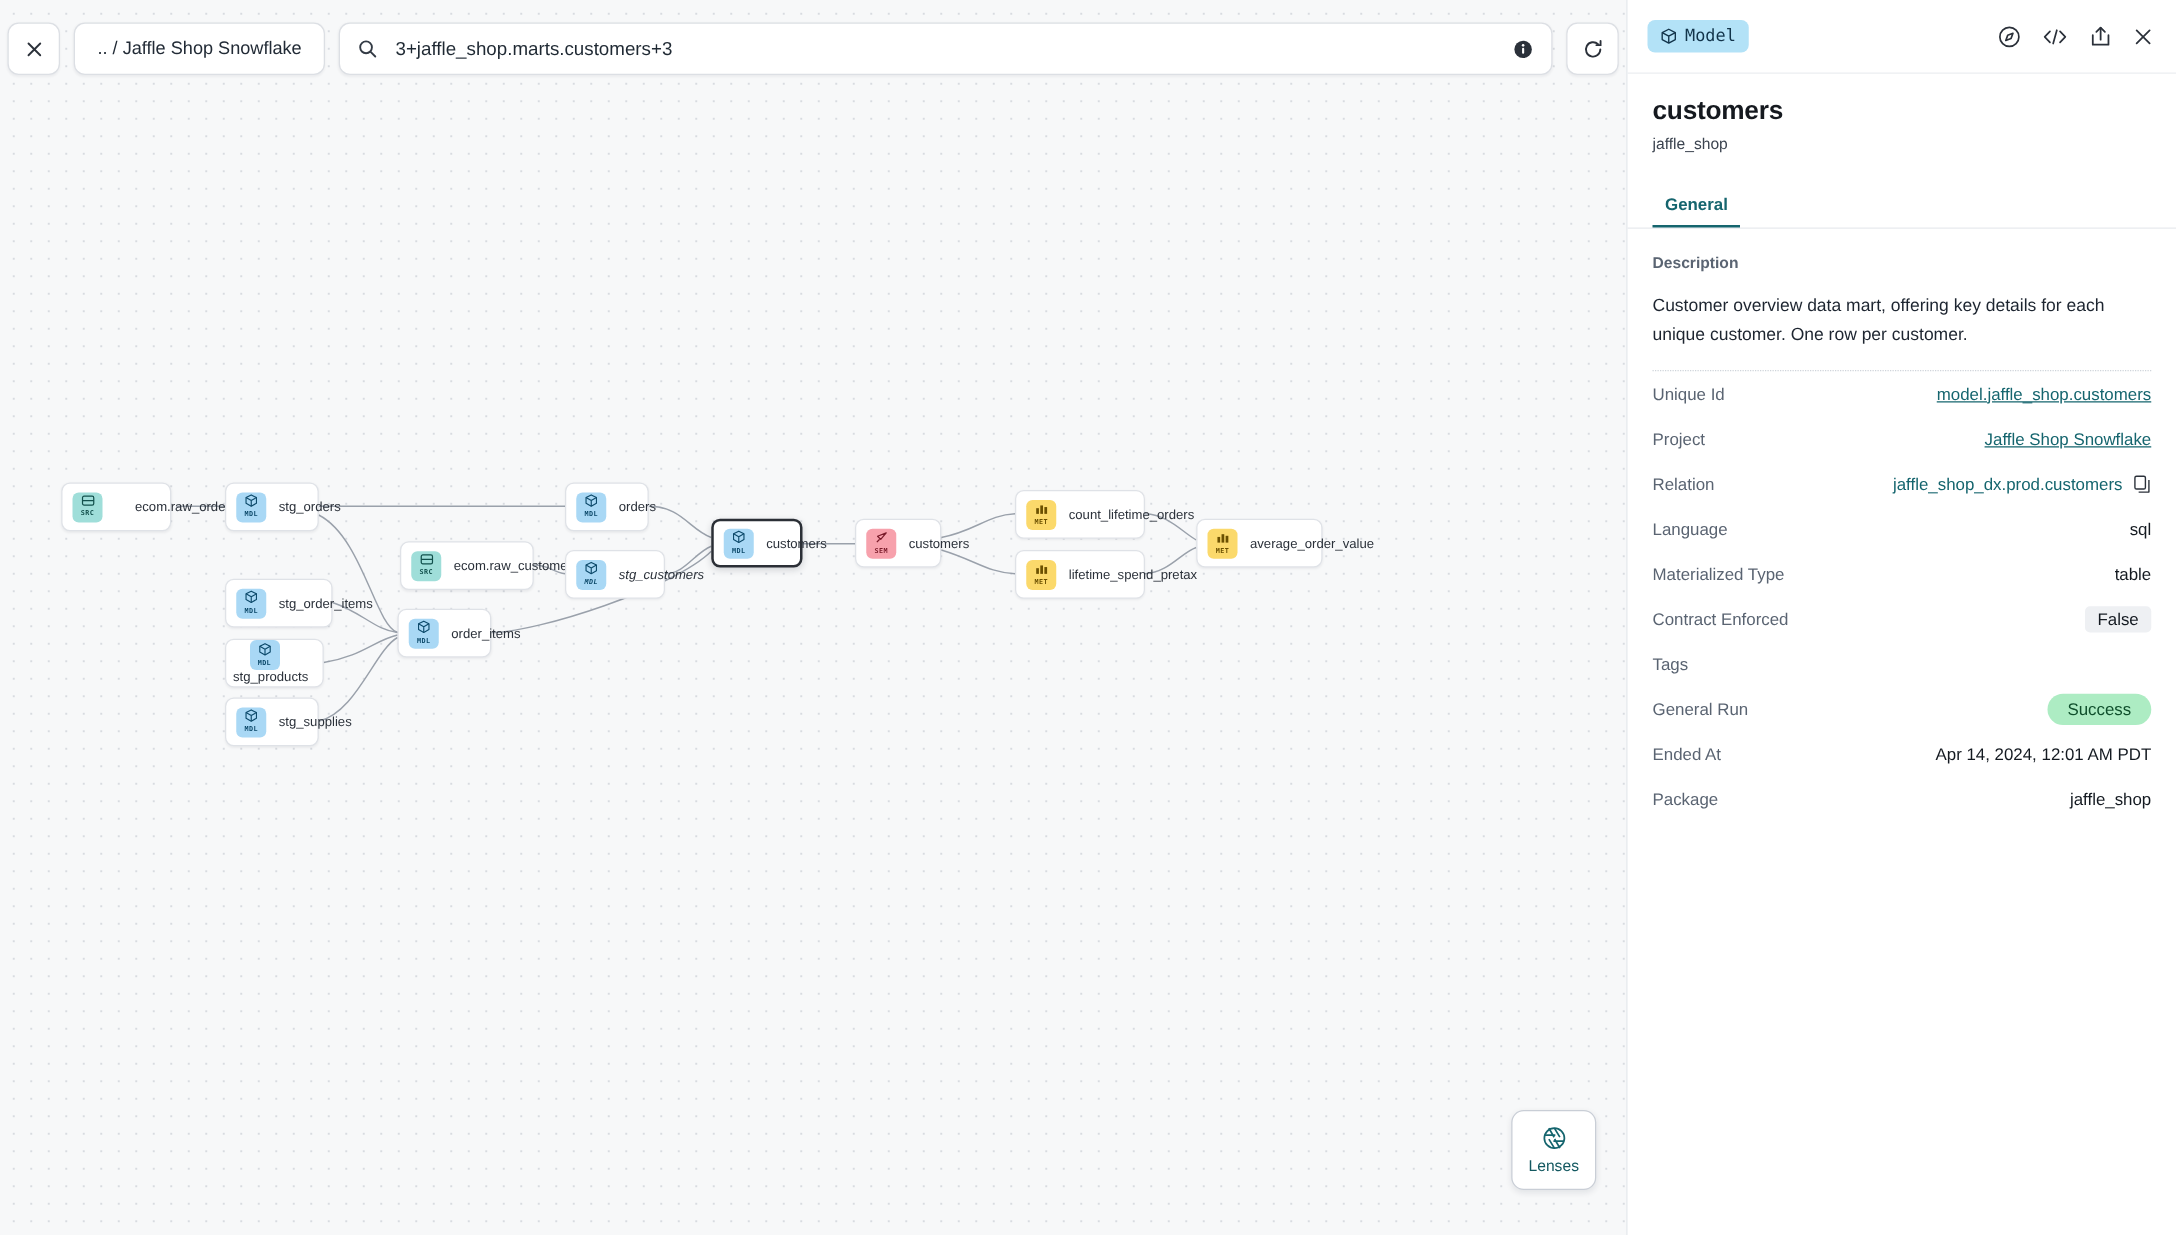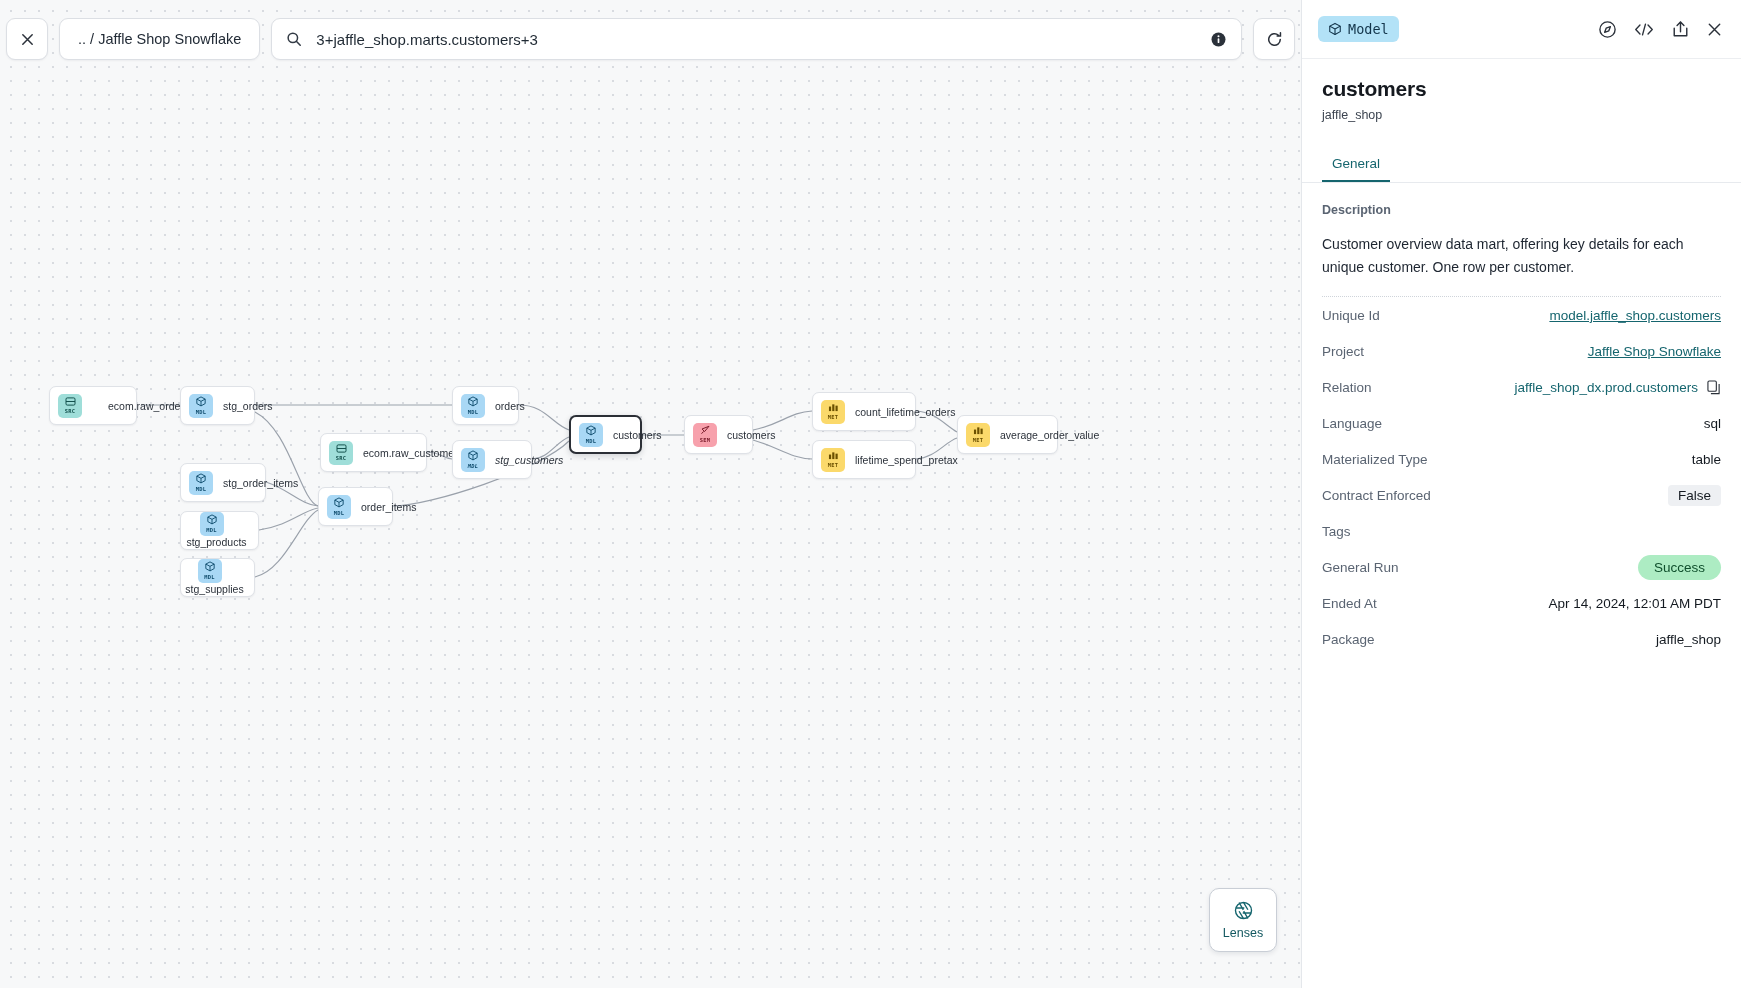--- a/index.html
+++ b/index.html
@@ -125,21 +125,21 @@
   }
   #panel-actions { margin-left: auto; display: flex; align-items: center; gap: 16px; }
   .pa-btn { cursor: pointer; display: flex; align-items: center; justify-content: center; }
 
   #panel-head { padding: 18px 20px 0 20px; }
   #model-title { font-size: 21px; font-weight: bold; color: #15191f; letter-spacing: -.2px; }
   #model-sub { font-size: 12.5px; color: #3c4450; margin-top: 7px; }
 
   #tabs { display: flex; padding: 0 20px; margin-top: 26px; border-bottom: 1px solid #e7eaee; }
   .tab {
-    font-size: 13.5px; font-weight: normal; color: #15656e;
+    font-size: 13.5px; font-weight: bold; color: #15656e;
     padding: 8px 10px 9px 10px; border-bottom: 2.5px solid #15656e;
     cursor: pointer;
   }
 
   #panel-body { padding: 20px 20px 0 20px; overflow: hidden; }
   .sec-label { font-size: 12.5px; font-weight: bold; color: #5a6472; }
   #description {
     font-size: 14px; line-height: 1.62; color: #1d2530;
     margin-top: 16px; padding-bottom: 18px;
     border-bottom: 1px dotted #cfd4da;
@@ -221,21 +221,21 @@
         <div class="node" style="left: 180px; top: 511px; width: 79px; flex-direction: column;">
           <div class="badge mdl">
             <span class="glyph"><svg width="10" height="11" viewBox="0 0 12 13" fill="none" stroke="#0d4a6b" stroke-width="1.1" stroke-linejoin="round">
                 <path d="M6 1 L11 3.6 L11 9 L6 11.8 L1 9 L1 3.6 Z"></path>
                 <path d="M1 3.6 L6 6.3 L11 3.6 M6 6.3 L6 11.8"></path>
               </svg></span>
             <span>MDL</span>
           </div>
           <span class="nlabel">stg_products</span>
         </div>
-        <div class="node" style="left: 180px; top: 558px; width: 75px; flex-direction: column;">
+        <div class="node" style="left: 180px; top: 558px; width: 75px;">
           <div class="badge mdl">
             <span class="glyph"><svg width="10" height="11" viewBox="0 0 12 13" fill="none" stroke="#0d4a6b" stroke-width="1.1" stroke-linejoin="round">
                 <path d="M6 1 L11 3.6 L11 9 L6 11.8 L1 9 L1 3.6 Z"></path>
                 <path d="M1 3.6 L6 6.3 L11 3.6 M6 6.3 L6 11.8"></path>
               </svg></span>
             <span>MDL</span>
           </div>
           <span class="nlabel">stg_supplies</span>
         </div>
         <div class="node" style="left: 320px; top: 433px; width: 107px;">

